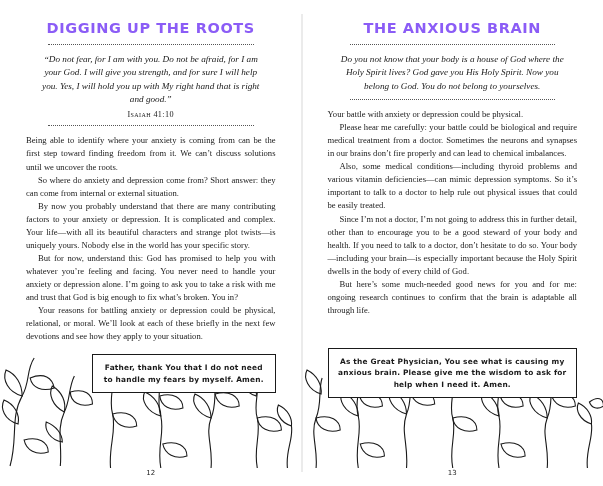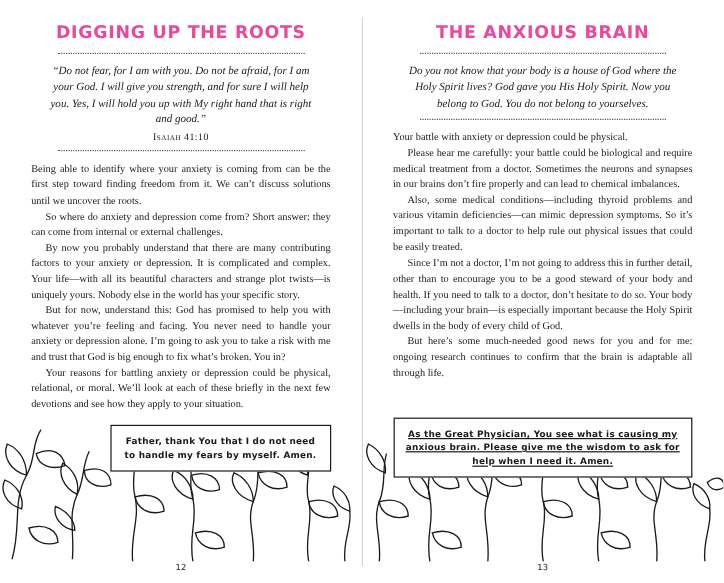--- a/index.html
+++ b/index.html
@@ -37,21 +37,21 @@
     background: #d8d8d8;
     transform: translateX(-0.5px);
   }
   .chapter-title {
     text-align: center;
     font-family: "DejaVu Sans", sans-serif;
     font-weight: bold;
     font-size: 14.5px;
     letter-spacing: 0.6px;
     margin: 4px 0 8px 0;
-    color: #ec4899;
+    color: #8b5cf6;
   }
   .rule {
     border: 0;
     border-top: 1px dotted #555;
     margin: 6px 22px 8px 22px;
   }
   .verse {
     text-align: center;
     font-style: italic;
     font-size: 9.2px;
@@ -94,21 +94,20 @@
   }
   .prayer-left {
     left: 92px;
     right: 26px;
     bottom: 93px;
   }
   .prayer-right {
     left: 26px;
     right: 26px;
     bottom: 88px;
-    text-decoration: underline;
   }
   .folio {
     position: absolute;
     bottom: 9px;
     width: 100%;
     left: 0;
     text-align: center;
     font-family: "DejaVu Sans", sans-serif;
     font-size: 7px;
     color: #222;
@@ -133,21 +132,21 @@
 
     <div class="leaf">
       <h1 class="chapter-title">DIGGING UP THE ROOTS</h1>
       <hr class="rule">
       <div class="verse">“Do not fear, for I am with you. Do not be afraid, for I am your God. I will give you strength, and for sure I will help you. Yes, I will hold you up with My right hand that is right and good.”</div>
       <div class="verse-ref">Isaiah 41:10</div>
       <hr class="rule">
 
       <div class="body">
         <p class="first">Being able to identify where your anxiety is coming from can be the first step toward finding freedom from it. We can’t discuss solutions until we uncover the roots.</p>
-        <p>So where do anxiety and depression come from? Short answer: they can come from internal or external challenges.</p>
+        <p>So where do anxiety and depression come from? Short answer: they can come from internal or external situation.</p>
         <p>By now you probably understand that there are many contributing factors to your anxiety or depression. It is complicated and complex. Your life—with all its beautiful characters and strange plot twists—is uniquely yours. Nobody else in the world has your specific story.</p>
         <p>But for now, understand this: God has promised to help you with whatever you’re feeling and facing. You never need to handle your anxiety or depression alone. I’m going to ask you to take a risk with me and trust that God is big enough to fix what’s broken. You in?</p>
         <p>Your reasons for battling anxiety or depression could be physical, relational, or moral. We’ll look at each of these briefly in the next few devotions and see how they apply to your situation.</p>
       </div>
 
       <div class="art">
         <svg viewBox="0 0 300 120" preserveAspectRatio="none" aria-hidden="true">
           <g fill="none" stroke="#1a1a1a" stroke-width="1.1">
             <path d="M10 118 C 18 90, 10 70, 22 48 C 30 34, 26 22, 34 10"></path>
             <path d="M22 48 C 8 44, 2 32, 6 22 C 16 26, 22 36, 22 48 Z"></path>

